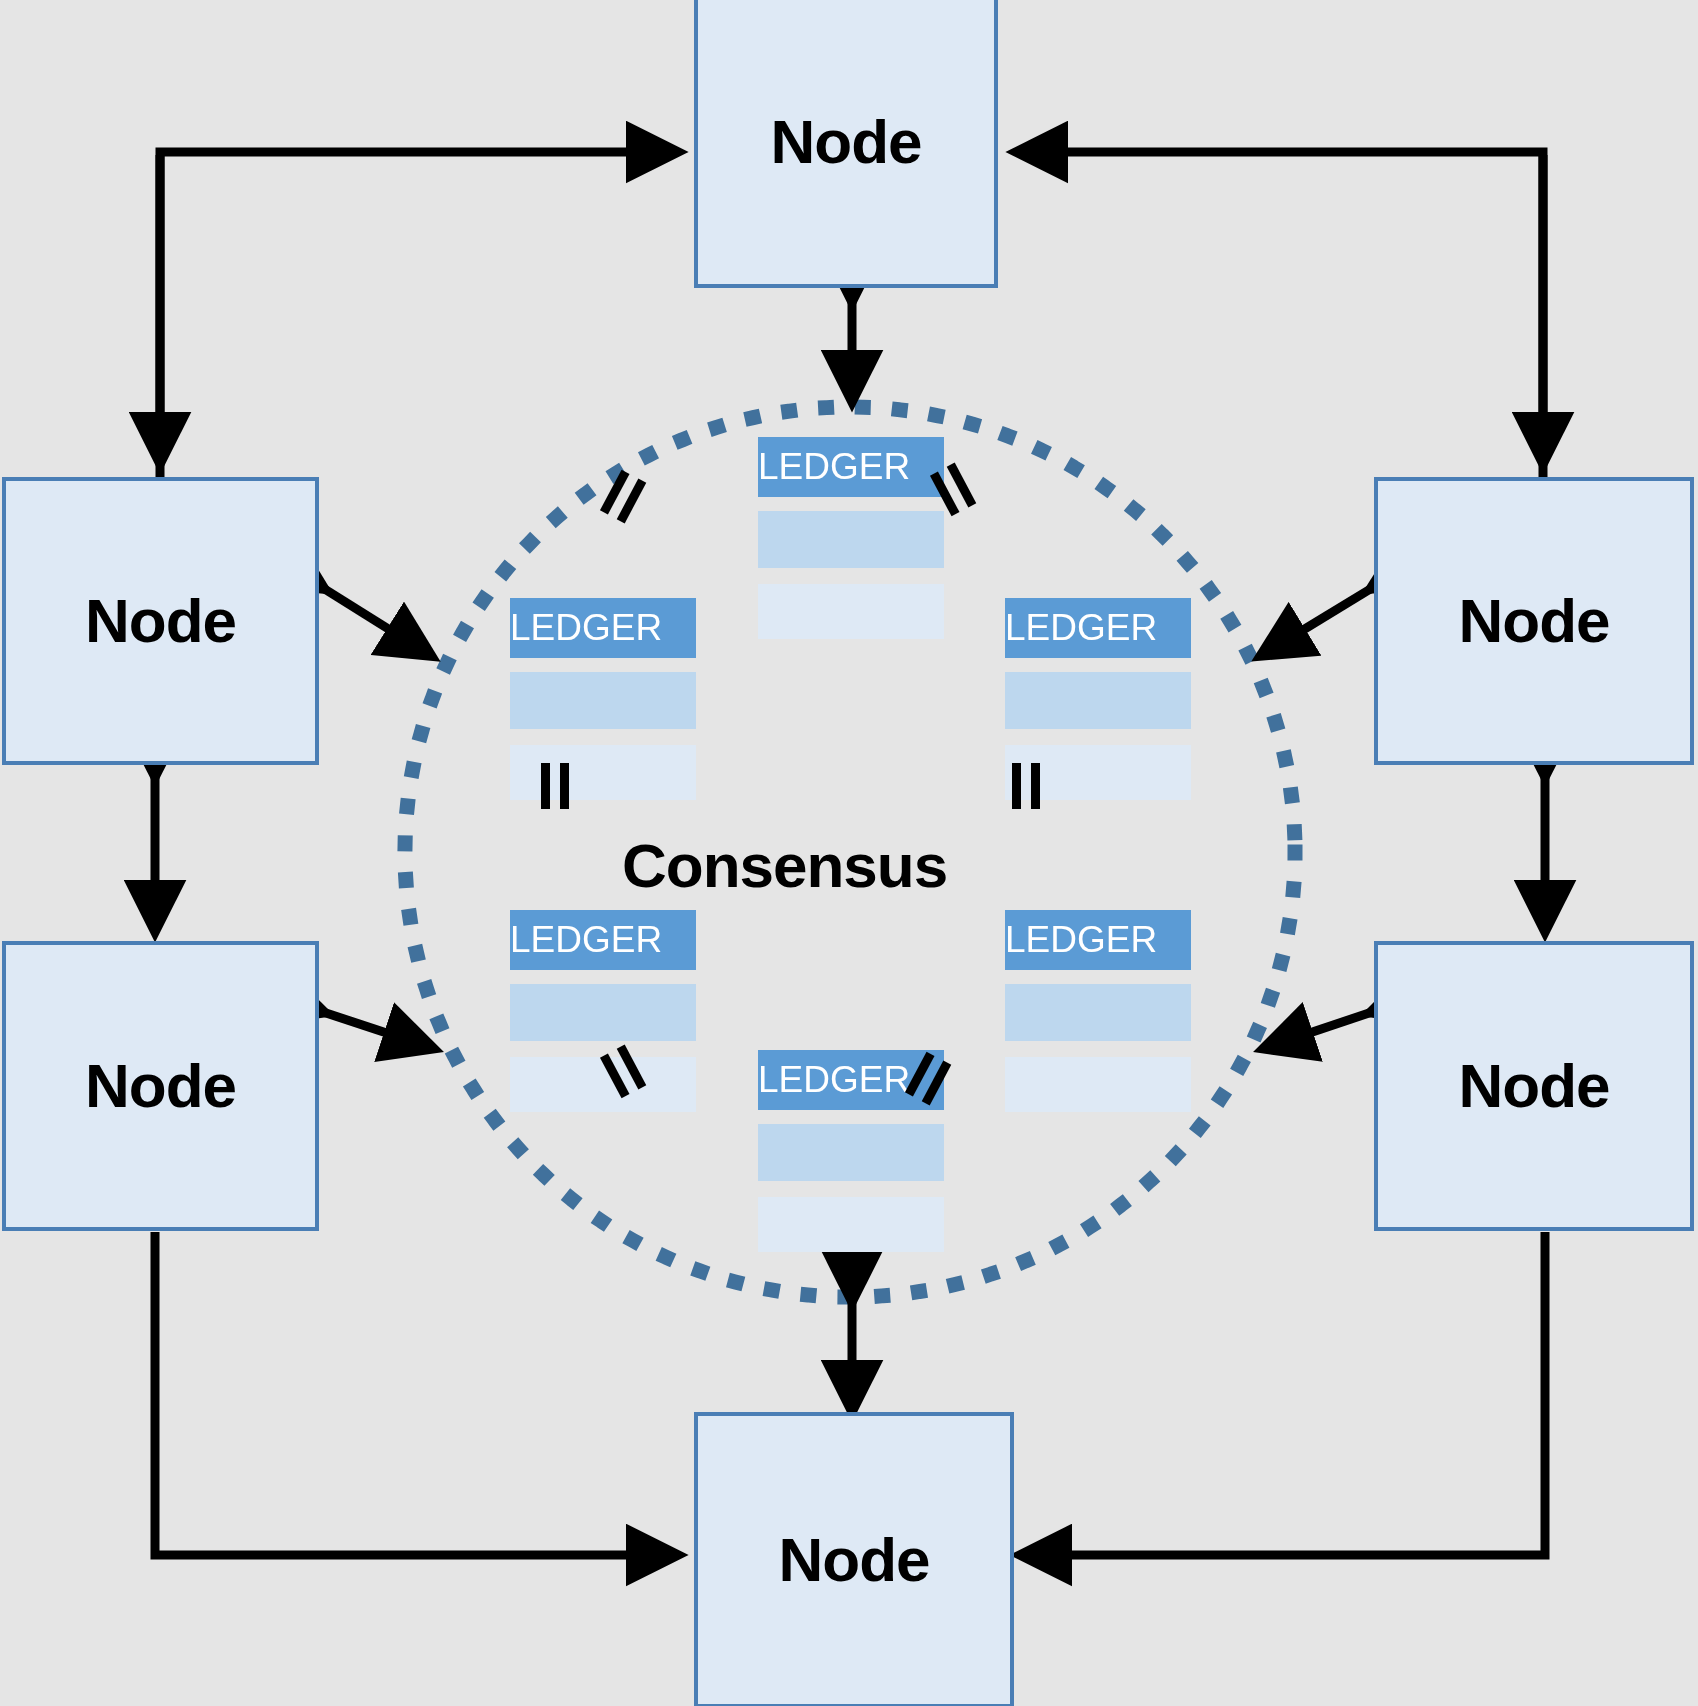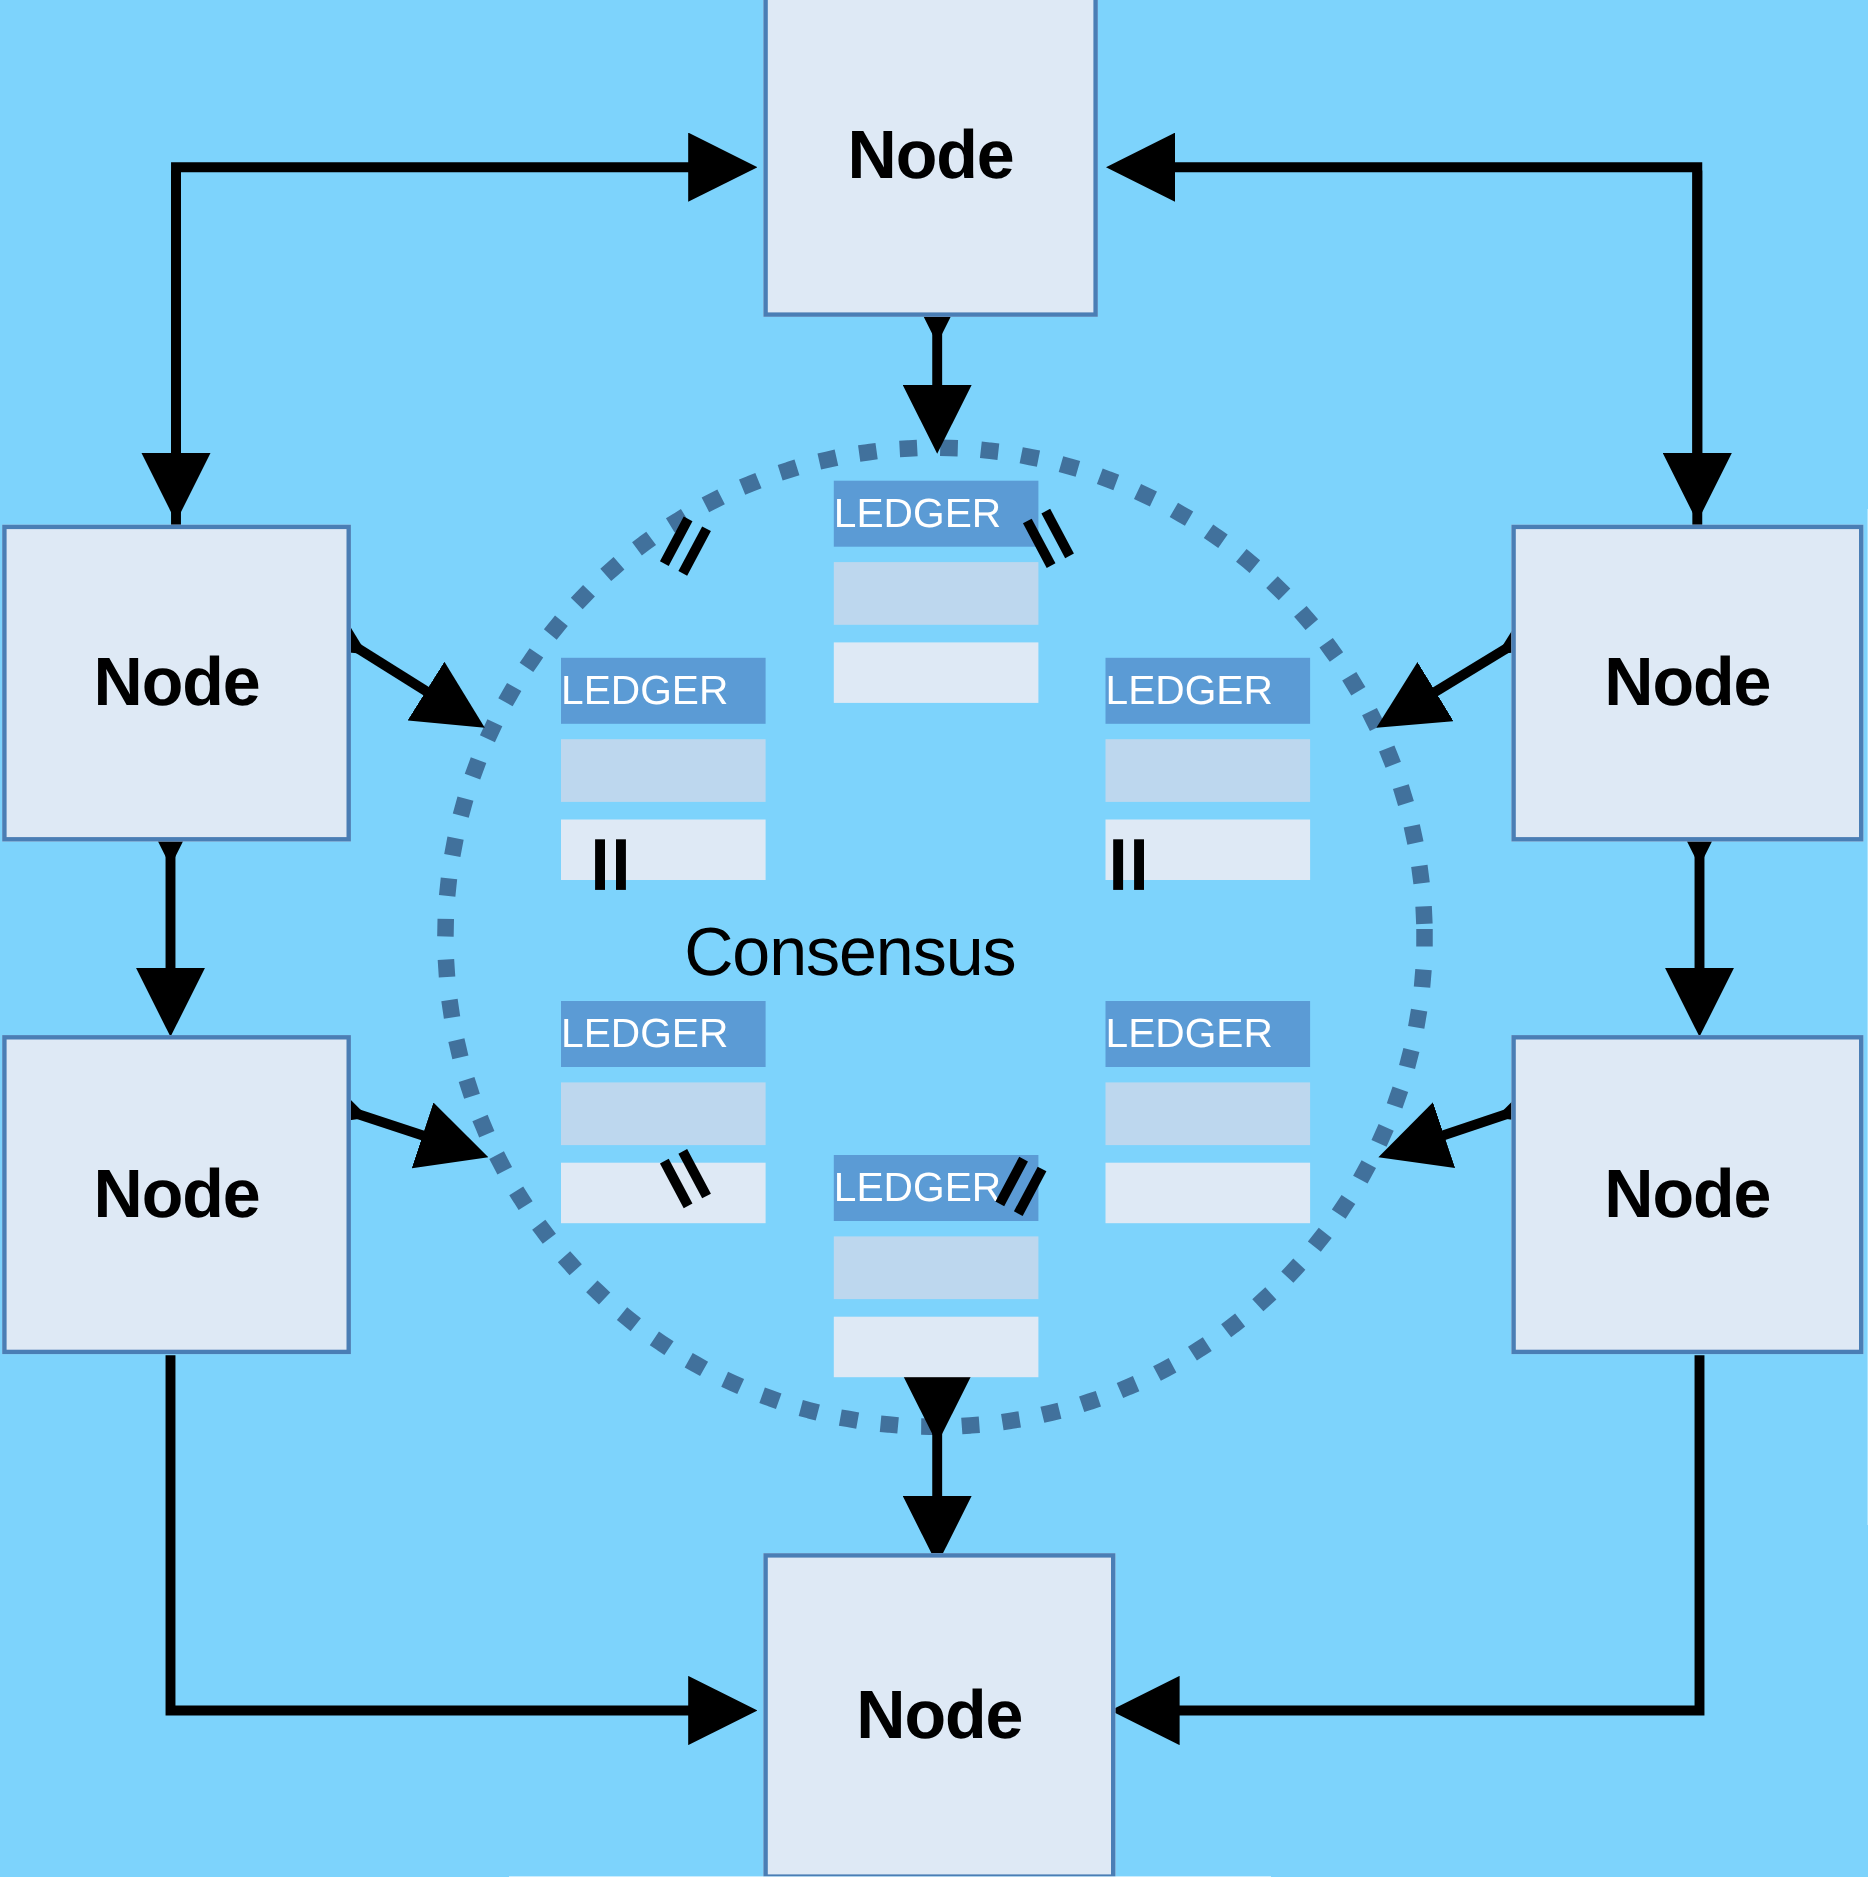--- a/index.html
+++ b/index.html
@@ -4,21 +4,21 @@
 <style>
   html, body {
     margin: 0;
     padding: 0;
     background: #ffffff;
   }
   #stage {
     position: relative;
     width: 1698px;
     height: 1706px;
-    background: #7dd3fc;
+    background: #e5e5e5;
     overflow: hidden;
     font-family: "Liberation Sans", sans-serif;
   }
   #diagram-svg {
     position: absolute;
     left: 0;
     top: 0;
     width: 1698px;
     height: 1706px;
   }
@@ -61,21 +61,21 @@
     margin-top: 14px;
   }
   .ledger-bar-low {
     background: #DEE9F5;
     height: 55px;
     margin-top: 16px;
   }
   .consensus-label {
     position: absolute;
     font-family: "Liberation Sans", sans-serif;
-    font-weight: normal;
+    font-weight: bold;
     font-size: 62px;
     color: #000000;
     white-space: nowrap;
     letter-spacing: -1px;
   }
   .eq-mark {
     position: absolute;
     width: 54px;
     height: 40px;
   }

